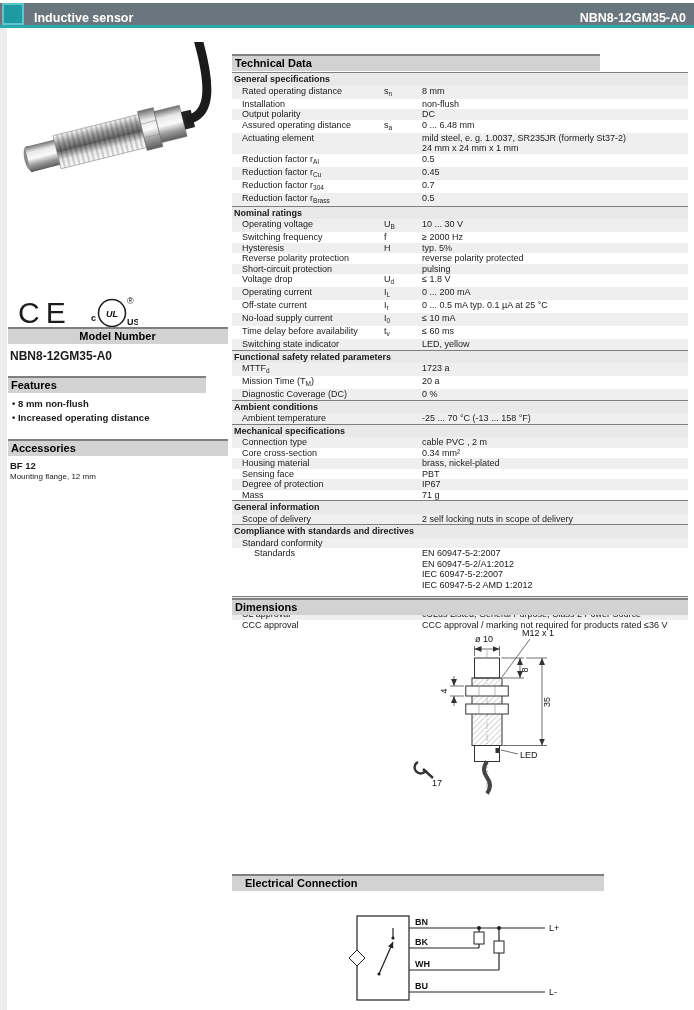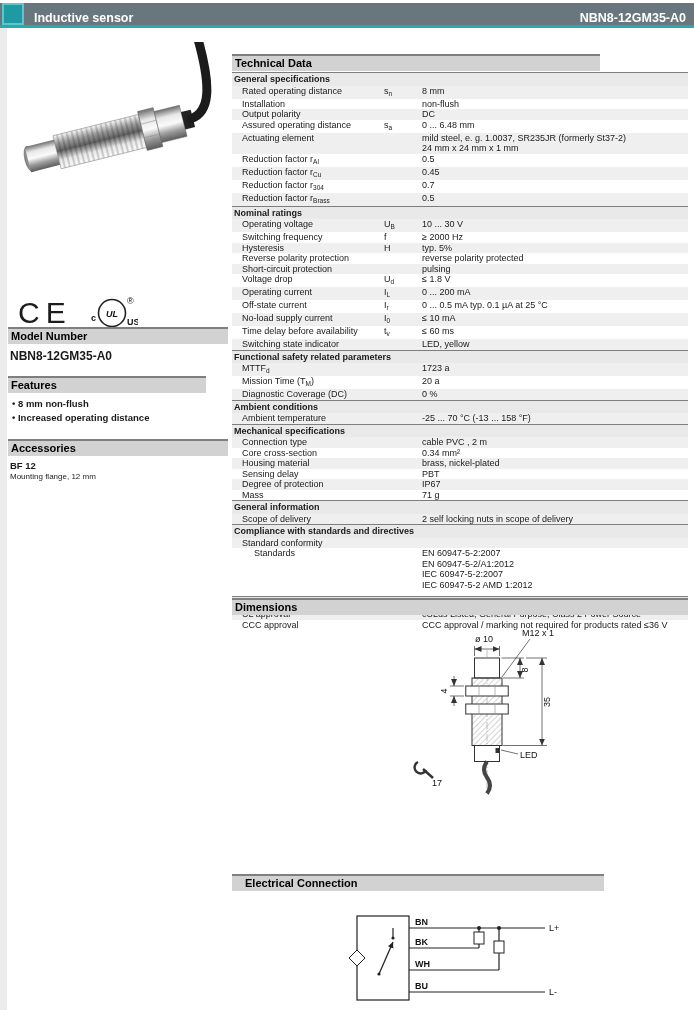--- a/index.html
+++ b/index.html
@@ -15,21 +15,21 @@
 
   .left-col{position:absolute;left:8px;top:36px;width:220px;height:974px;}
   .right-col{position:absolute;left:232px;top:36px;width:456px;height:974px;}
 
   .bar{background:#d2d2d2;border-top:2px solid #7f7f7f;font-weight:bold;font-size:11px;line-height:13px;padding:1px 4px 1px 3px;color:#000;}
 
   .photo-box{position:absolute;left:0;top:6px;width:215px;height:205px;}
   .logos{position:absolute;left:10px;top:224px;width:200px;height:42px;display:flex;align-items:center;gap:14px;margin-top:32px;}
   .ce{font-size:30px;letter-spacing:6px;color:#1c1c1c;line-height:32px;}
 
-  .sec-model-bar{position:absolute;left:0;top:291px;width:220px;}
+  .sec-model-bar{position:absolute;left:0;top:291px;width:220px;text-align:center;}
   .model-value{position:absolute;left:2px;top:313px;font-weight:bold;font-size:12px;}
   .sec-feat-bar{position:absolute;left:0;top:340px;width:198px;}
   .features-list{position:absolute;left:4px;top:361px;list-style:none;}
   .features-list li{font-weight:bold;font-size:9.5px;line-height:14px;}
   .features-list li::before{content:"•  ";}
   .sec-acc-bar{position:absolute;left:0;top:403px;width:220px;}
   .acc-name{position:absolute;left:2px;top:424px;font-weight:bold;font-size:9.5px;}
   .acc-desc{position:absolute;left:2px;top:436px;font-size:8px;color:#222;}
 
   .tech-bar{position:absolute;left:0;top:18px;width:368px;}
@@ -325,21 +325,21 @@
             </td>
           </tr>
           <tr class="shade">
             <td class="lbl ind1">Housing material</td>
             <td class="sym"></td>
             <td class="val">
               <div>brass, nickel-plated</div>
             </td>
           </tr>
           <tr>
-            <td class="lbl ind1">Sensing delay</td>
+            <td class="lbl ind1">Sensing face</td>
             <td class="sym"></td>
             <td class="val">
               <div>PBT</div>
             </td>
           </tr>
           <tr class="shade">
             <td class="lbl ind1">Degree of protection</td>
             <td class="sym"></td>
             <td class="val">
               <div>IP67</div>

